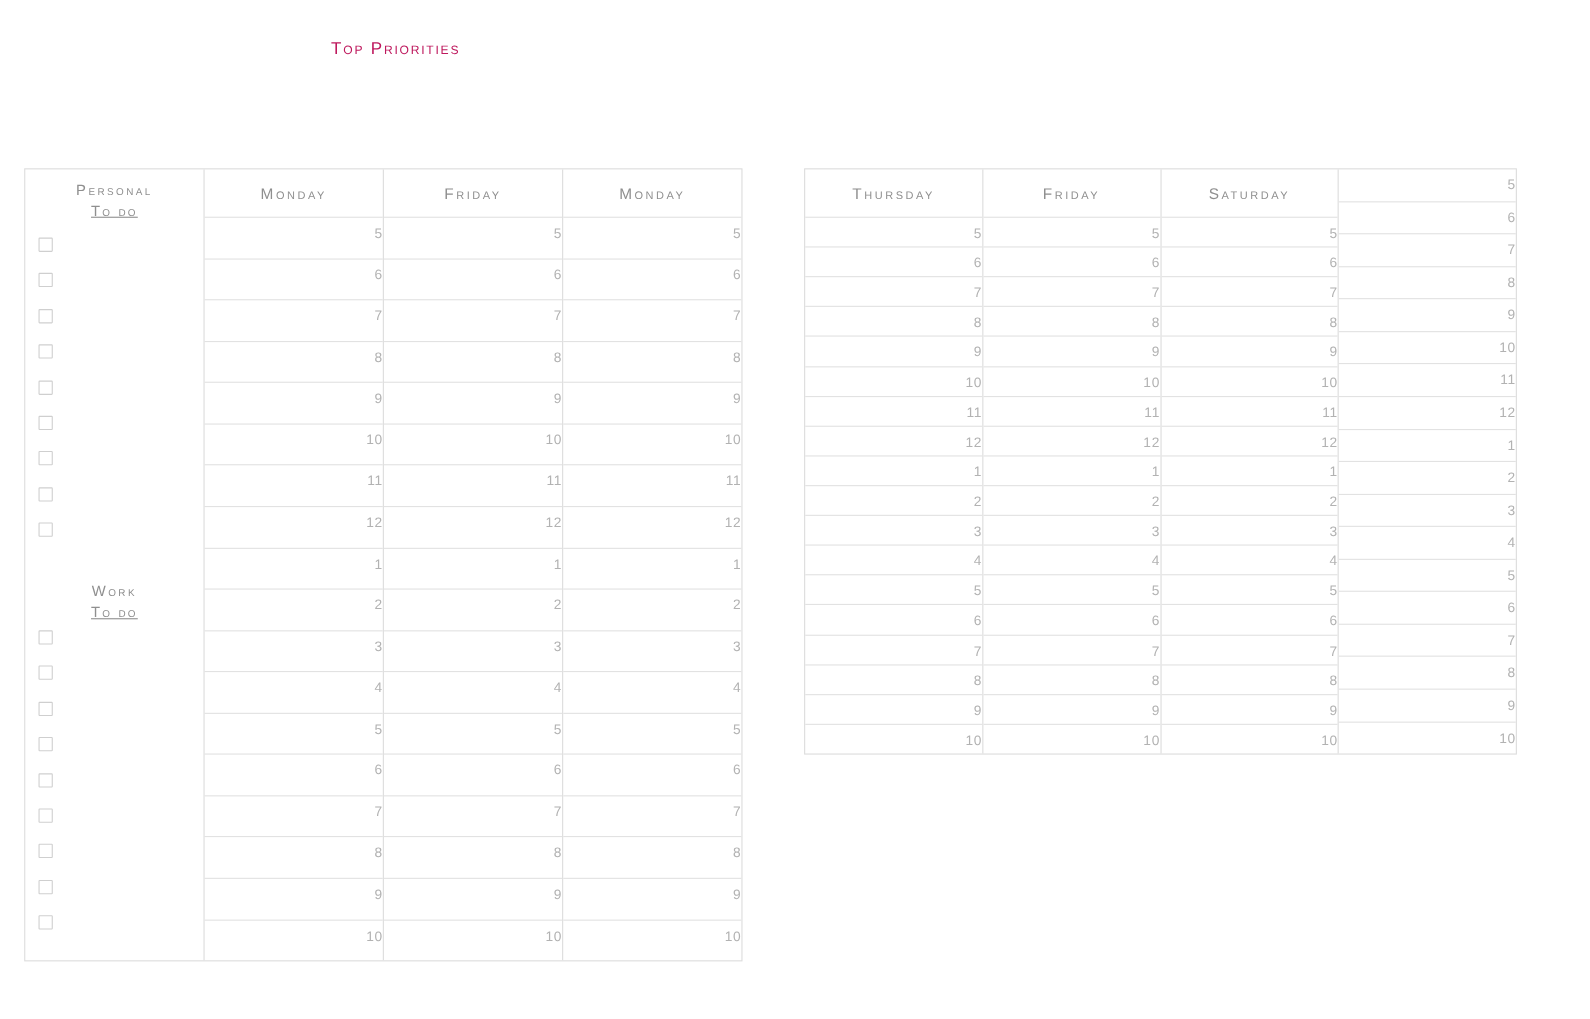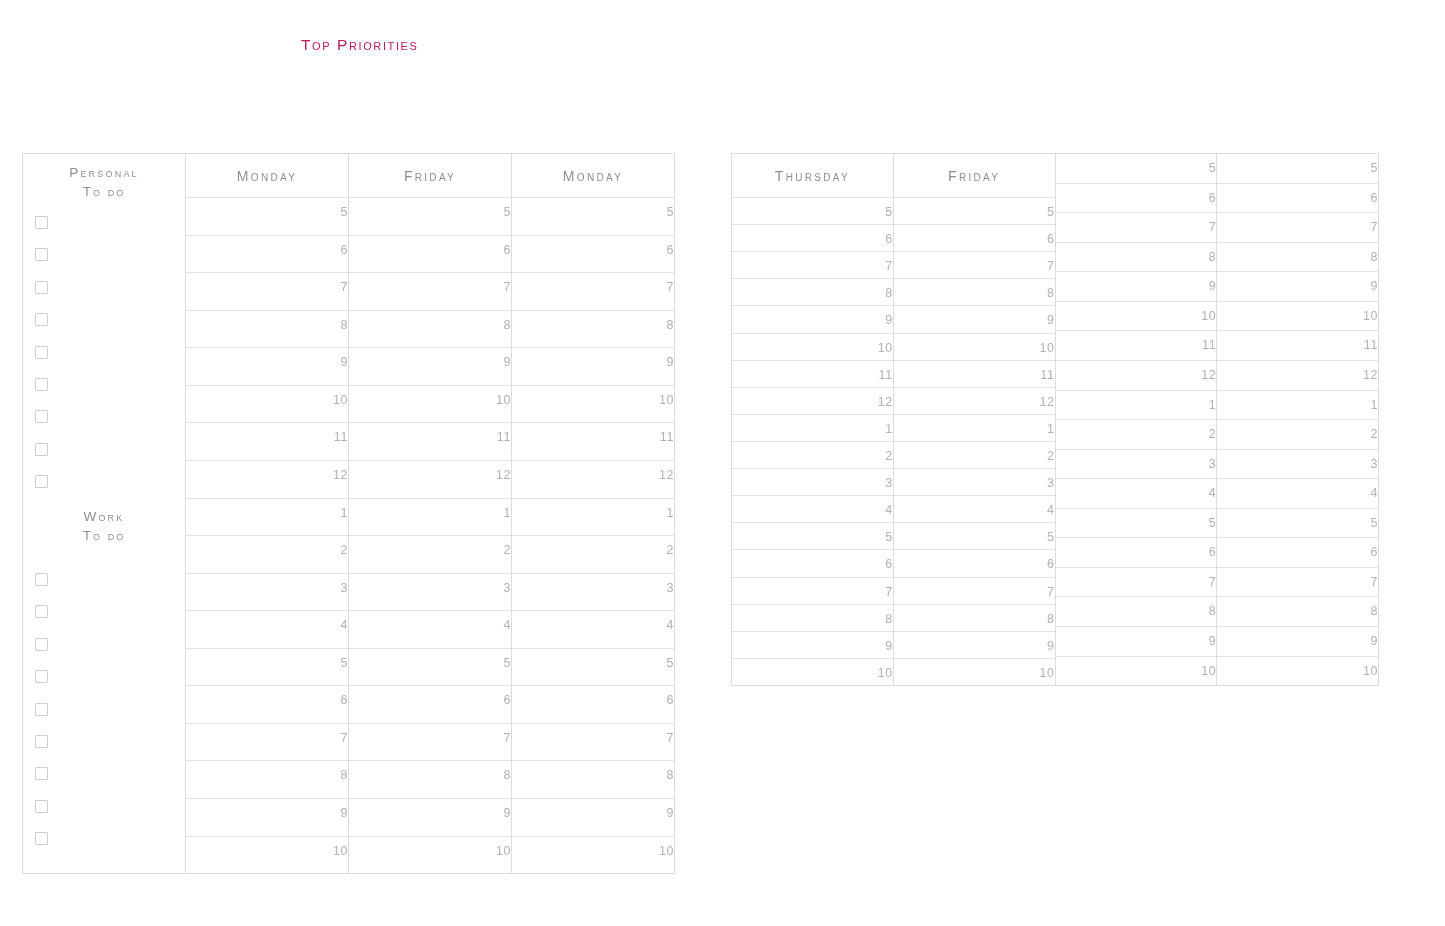--- a/index.html
+++ b/index.html
@@ -60,23 +60,23 @@
     position: absolute;
     left: 0;
     width: 100%;
     text-align: center;
     font-size: 13.5px;
     color: #8f8f8f;
     font-variant: small-caps;
     letter-spacing: 2.2px;
     line-height: 19px;
   }
-  .todo-heading .l2 { letter-spacing: 2.0px; }
+  .todo-heading .l2 { letter-spacing: 2.0px; text-decoration: underline; }
   .todo-heading-personal { top: 9px; }
-  .todo-heading-work { top: 353px; }
+  .todo-heading-work { top: 374px; }
 
   .checkbox-group {
     position: absolute;
     left: 12px;
   }
   .checkbox-group-personal { top: 62px; }
   .checkbox-group-work { top: 419px; }
   .checkbox {
     width: 13px;
     height: 13px;
@@ -276,20 +276,21 @@
         <div class="hour-cell">3</div>
         <div class="hour-cell">4</div>
         <div class="hour-cell">5</div>
         <div class="hour-cell">6</div>
         <div class="hour-cell">7</div>
         <div class="hour-cell">8</div>
         <div class="hour-cell">9</div>
         <div class="hour-cell">10</div>
       </div>
       <div class="day-col">
+        <div class="day-header">Saturday</div>
         <div class="hour-cell">5</div>
         <div class="hour-cell">6</div>
         <div class="hour-cell">7</div>
         <div class="hour-cell">8</div>
         <div class="hour-cell">9</div>
         <div class="hour-cell">10</div>
         <div class="hour-cell">11</div>
         <div class="hour-cell">12</div>
         <div class="hour-cell">1</div>
         <div class="hour-cell">2</div>

